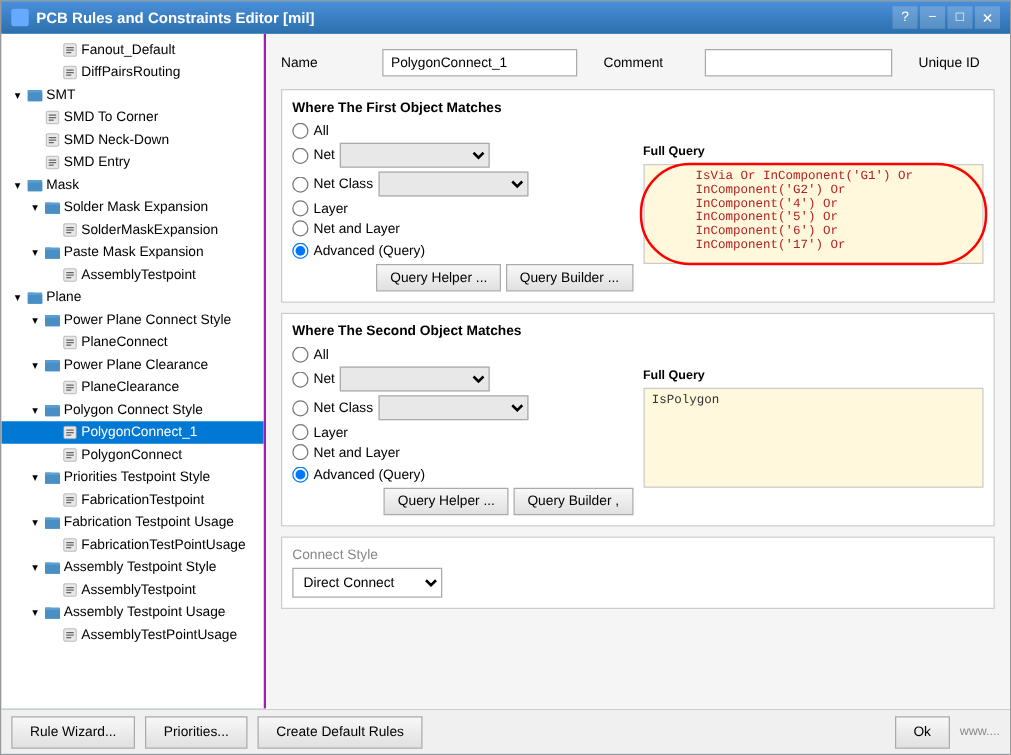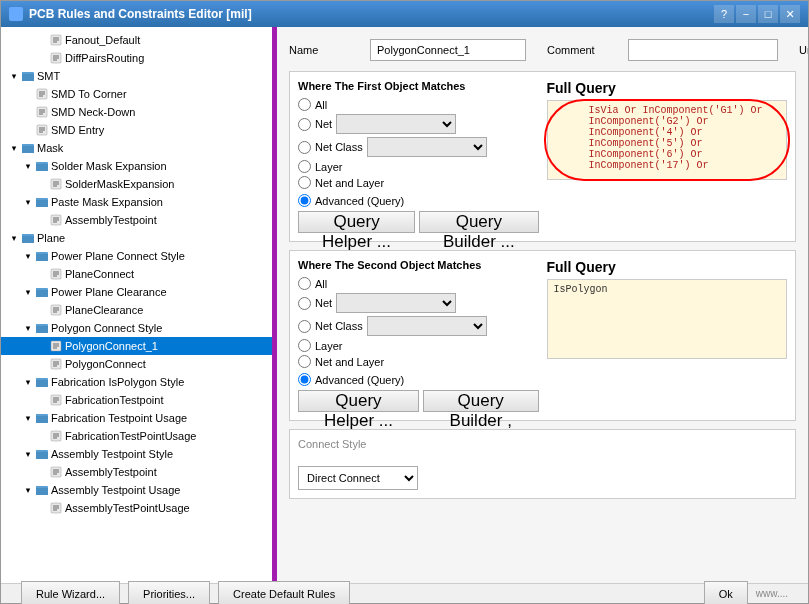--- a/index.html
+++ b/index.html
@@ -10,21 +10,21 @@
     .titlebar { background: linear-gradient(to bottom, #4a90d9, #2c6fad); color: white; padding: 4px 8px; display: flex; align-items: center; justify-content: space-between; height: 26px; }
     .titlebar-left { display: flex; align-items: center; gap: 6px; }
     .titlebar-icon { width: 14px; height: 14px; background: #6af; border-radius: 2px; }
     .titlebar-title { font-size: 12px; font-weight: 600; }
     .titlebar-controls { display: flex; gap: 2px; }
     .titlebar-btn { width: 20px; height: 18px; background: rgba(255,255,255,0.2); border: none; color: white; cursor: pointer; font-size: 11px; display: flex; align-items: center; justify-content: center; }
     
     .main-content { display: flex; flex: 1; overflow: hidden; }
     
     
-    .left-panel { width: 276px; background: white; border-right: 5px solid #a21caf; overflow-y: auto; padding: 4px 0; }
+    .left-panel { width: 212px; background: white; border-right: 2px solid #a21caf; overflow-y: auto; padding: 4px 0; }
     
     .tree-item { padding: 1px 0; cursor: pointer; user-select: none; }
     .tree-item.selected { background: #0078d4; color: white; }
     .tree-row { display: flex; align-items: center; padding: 1px 4px; }
     .tree-indent { display: inline-block; }
     .tree-expand { width: 14px; height: 14px; display: inline-flex; align-items: center; justify-content: center; font-size: 9px; cursor: pointer; }
     .tree-expand.expanded::before { content: '▾'; }
     .tree-expand.leaf::before { content: ''; }
     .tree-label { font-size: 11px; }
     .tree-icon { width: 14px; height: 14px; margin-right: 2px; display: inline-flex; align-items: center; justify-content: center; font-size: 9px; }
@@ -41,42 +41,42 @@
     
     .section-box { border: 1px solid #ccc; background: white; padding: 8px; margin-bottom: 8px; }
     .section-title { font-weight: 600; font-size: 11px; margin-bottom: 6px; }
     
     .radio-group { display: flex; flex-direction: column; gap: 3px; }
     .radio-row { display: flex; align-items: center; gap: 4px; }
     .radio-row input[type=radio] { margin: 0; cursor: pointer; }
     .radio-row label { font-size: 11px; cursor: pointer; }
     .radio-select { height: 20px; font-size: 11px; background: #e8e8e8; border: 1px solid #aaa; width: 120px; }
     
-    .btn { height: 22px; border: 1px solid #aaa; background: linear-gradient(to bottom, #f8f8f8, #e0e0e0); padding: 0 10px; font-size: 17px; cursor: pointer; }
+    .btn { height: 22px; border: 1px solid #aaa; background: linear-gradient(to bottom, #f8f8f8, #e0e0e0); padding: 0 10px; font-size: 11px; cursor: pointer; }
     
     .query-box { background: #fff8dc; border: 1px solid #ccc; padding: 4px 6px; font-size: 10px; font-family: 'Courier New', monospace; color: #333; min-height: 80px; flex: 1; }
     
     .constraints-box { border: 1px solid #ccc; background: white; padding: 8px; margin-top: 8px; }
-    .connect-style-label { font-size: 11px; margin-bottom: 16px; color: #888; }
+    .connect-style-label { font-size: 11px; margin-bottom: 4px; color: #888; }
     
     .select-dropdown { height: 24px; border: 1px solid #aaa; font-size: 11px; padding: 2px 4px; background: white; min-width: 120px; cursor: pointer; }
     
     
-    .bottom-bar { height: 20px; background: #f0f0f0; border-top: 1px solid #ccc; display: flex; align-items: center; padding: 0 20px; gap: 8px; }
+    .bottom-bar { height: 36px; background: #f0f0f0; border-top: 1px solid #ccc; display: flex; align-items: center; padding: 0 8px; gap: 8px; }
     .bottom-btn { height: 26px; border: 1px solid #aaa; background: linear-gradient(to bottom, #f8f8f8, #e0e0e0); padding: 0 14px; font-size: 11px; cursor: pointer; }
     .spacer { flex: 1; }
     .ok-btn { background: linear-gradient(to bottom, #f8f8f8, #e0e0e0); }
     
     .scrollbar-area { overflow-y: auto; }
     
     ::-webkit-scrollbar { width: 12px; }
     ::-webkit-scrollbar-track { background: #f0f0f0; }
     ::-webkit-scrollbar-thumb { background: #b0b0b0; border: 1px solid #999; }
     
-    .full-query-label { font-size: 14px; font-weight: 600; margin-bottom: 4px; }
+    .full-query-label { font-size: 10px; font-weight: 600; margin-bottom: 4px; margin-top: 36px; }
     
     .advanced-row { display: flex; align-items: center; gap: 4px; margin-top: 2px; }
     
     .uid-label { font-size: 11px; min-width: 70px; }
   </style>
 </head>
 <body>
 
 <div class="window">
 
@@ -379,21 +379,21 @@
             <div class="tree-row">
               <span class="tree-indent" style="width: 16px;"></span>
               <span class="tree-expand expanded"></span>
               <span class="tree-icon">
                 <svg width="12" height="12" viewBox="0 0 12 12">
                   <rect x="0" y="2" width="12" height="9" rx="1" fill="#5a9fd4"></rect>
                   <path d="M0 4h12v7H0z" fill="#4a8fc4"></path>
                   <rect x="0" y="2" width="5" height="2" fill="#5a9fd4"></rect>
                 </svg>
               </span>
-              <span class="tree-label">Fabrication IsPolygon Style</span>
+              <span class="tree-label">Priorities Testpoint Style</span>
             </div>
           </div>
           <div class="tree-item">
             <div class="tree-row">
               <span class="tree-indent" style="width: 30px;"></span>
               <span class="tree-expand leaf"></span>
               <span class="tree-icon">
                 <svg width="12" height="12" viewBox="0 0 12 12">
                   <rect x="1" y="1" width="10" height="10" rx="1" fill="#e8e8e8" stroke="#999" stroke-width="0.5"></rect>
                   <line x1="3" y1="4" x2="9" y2="4" stroke="#666" stroke-width="1"></line>

